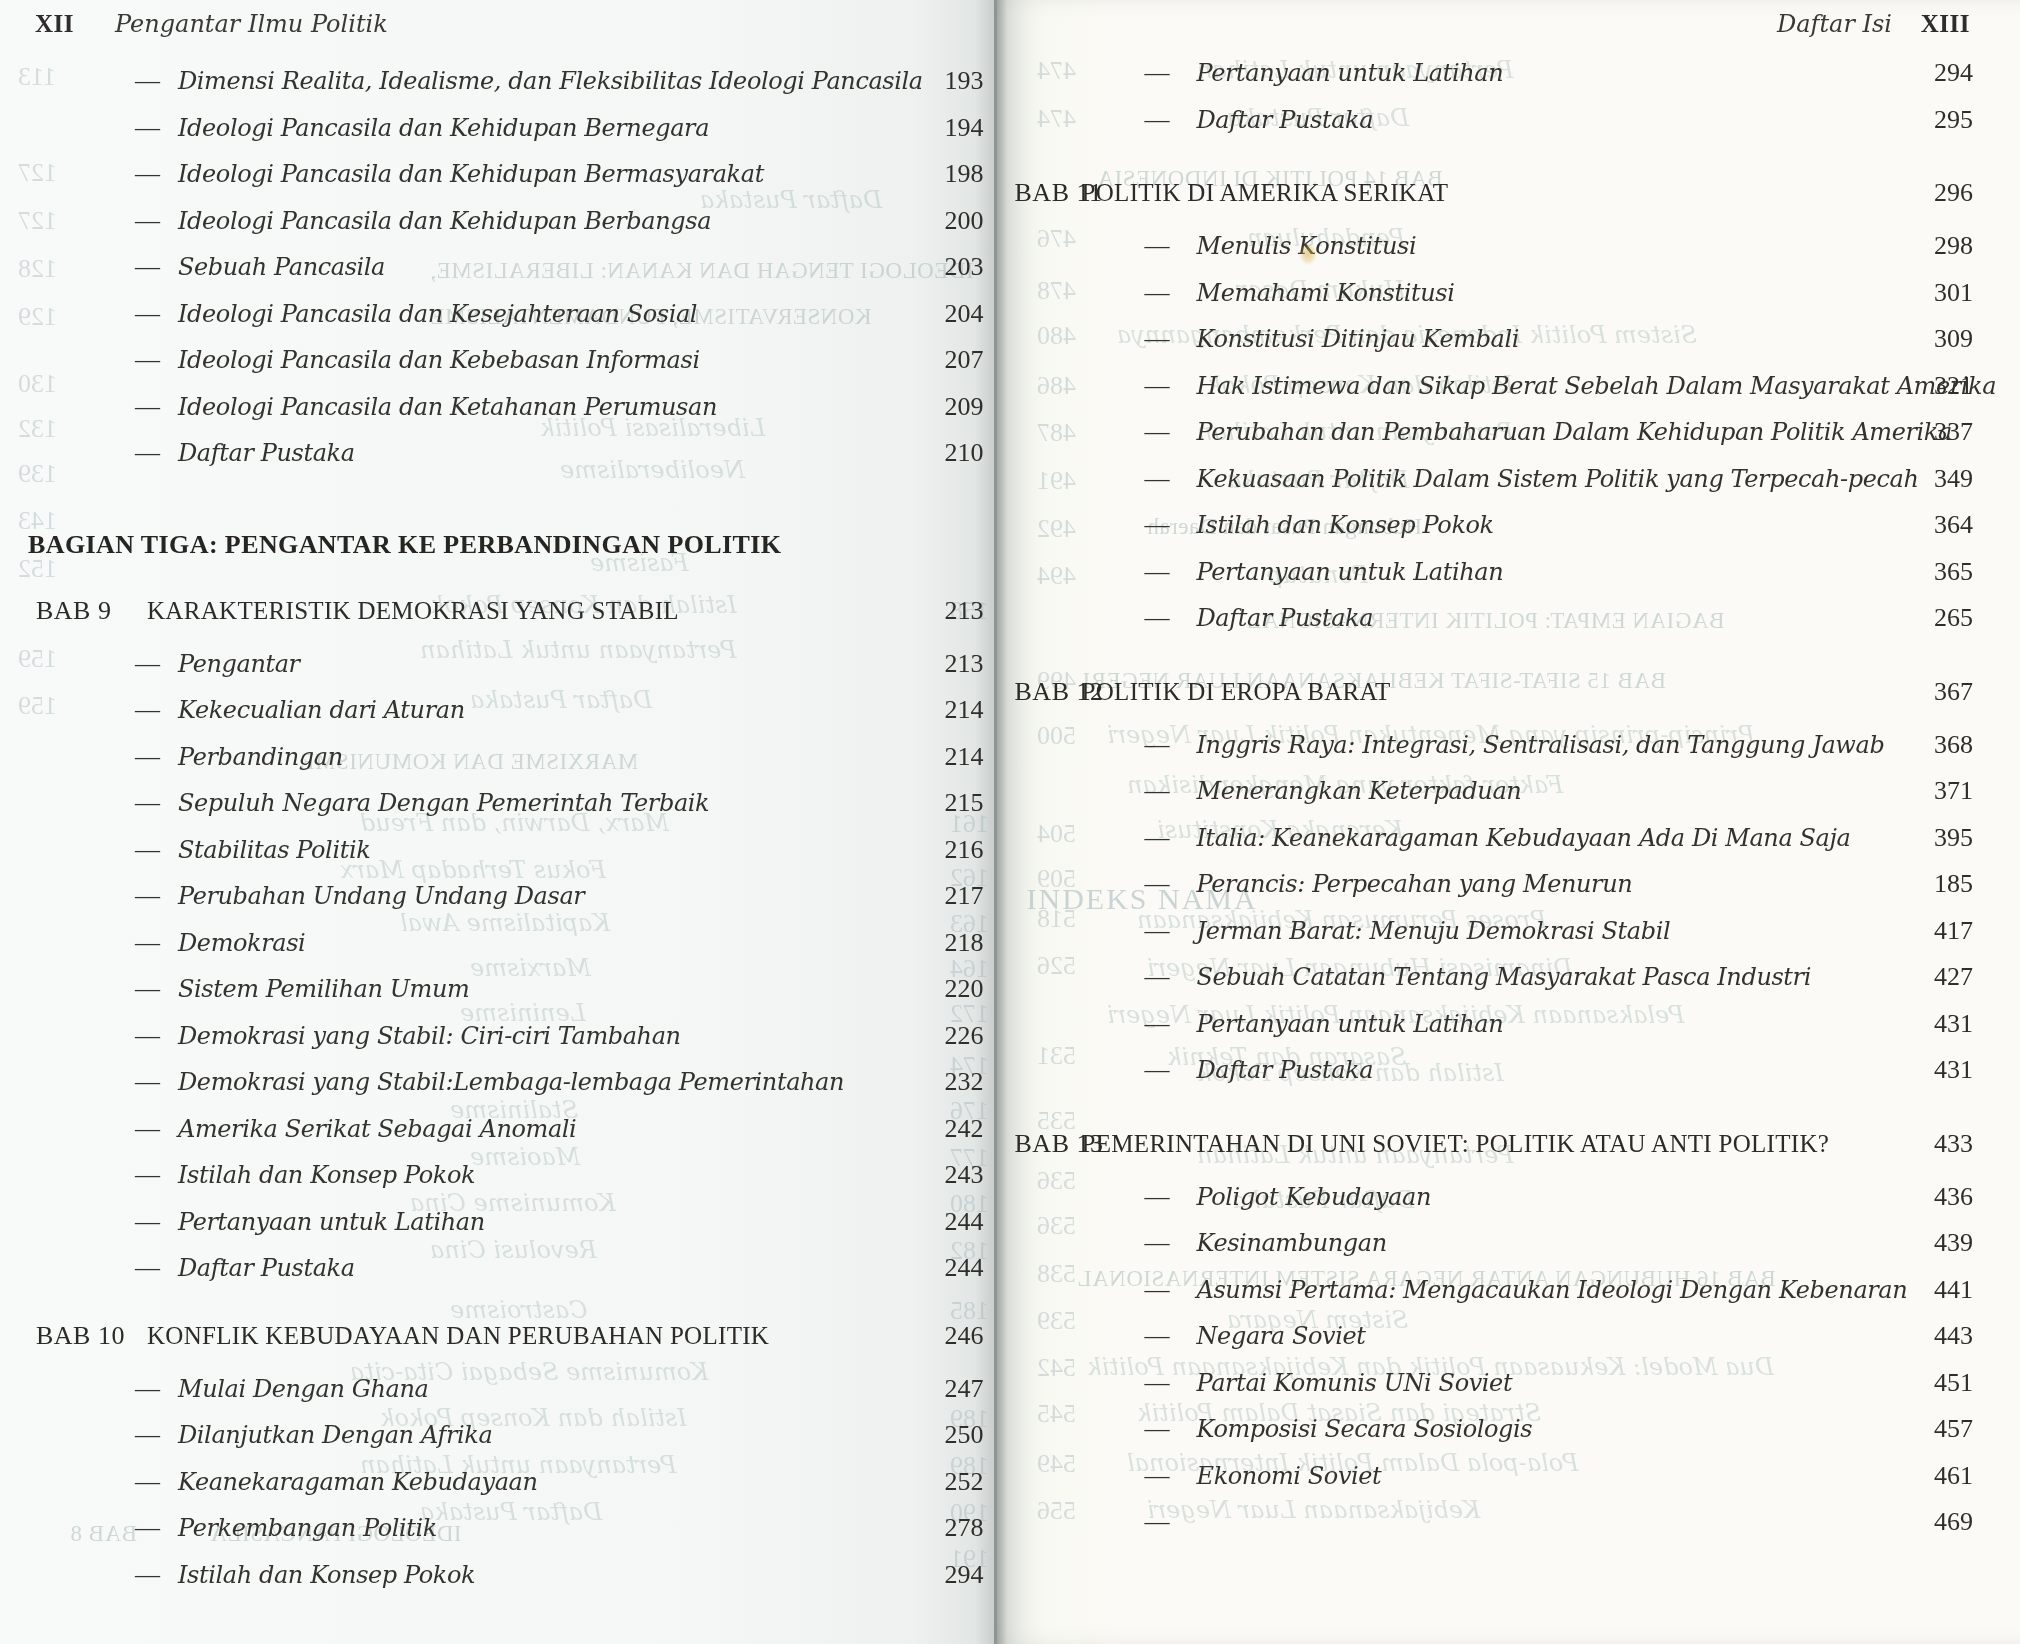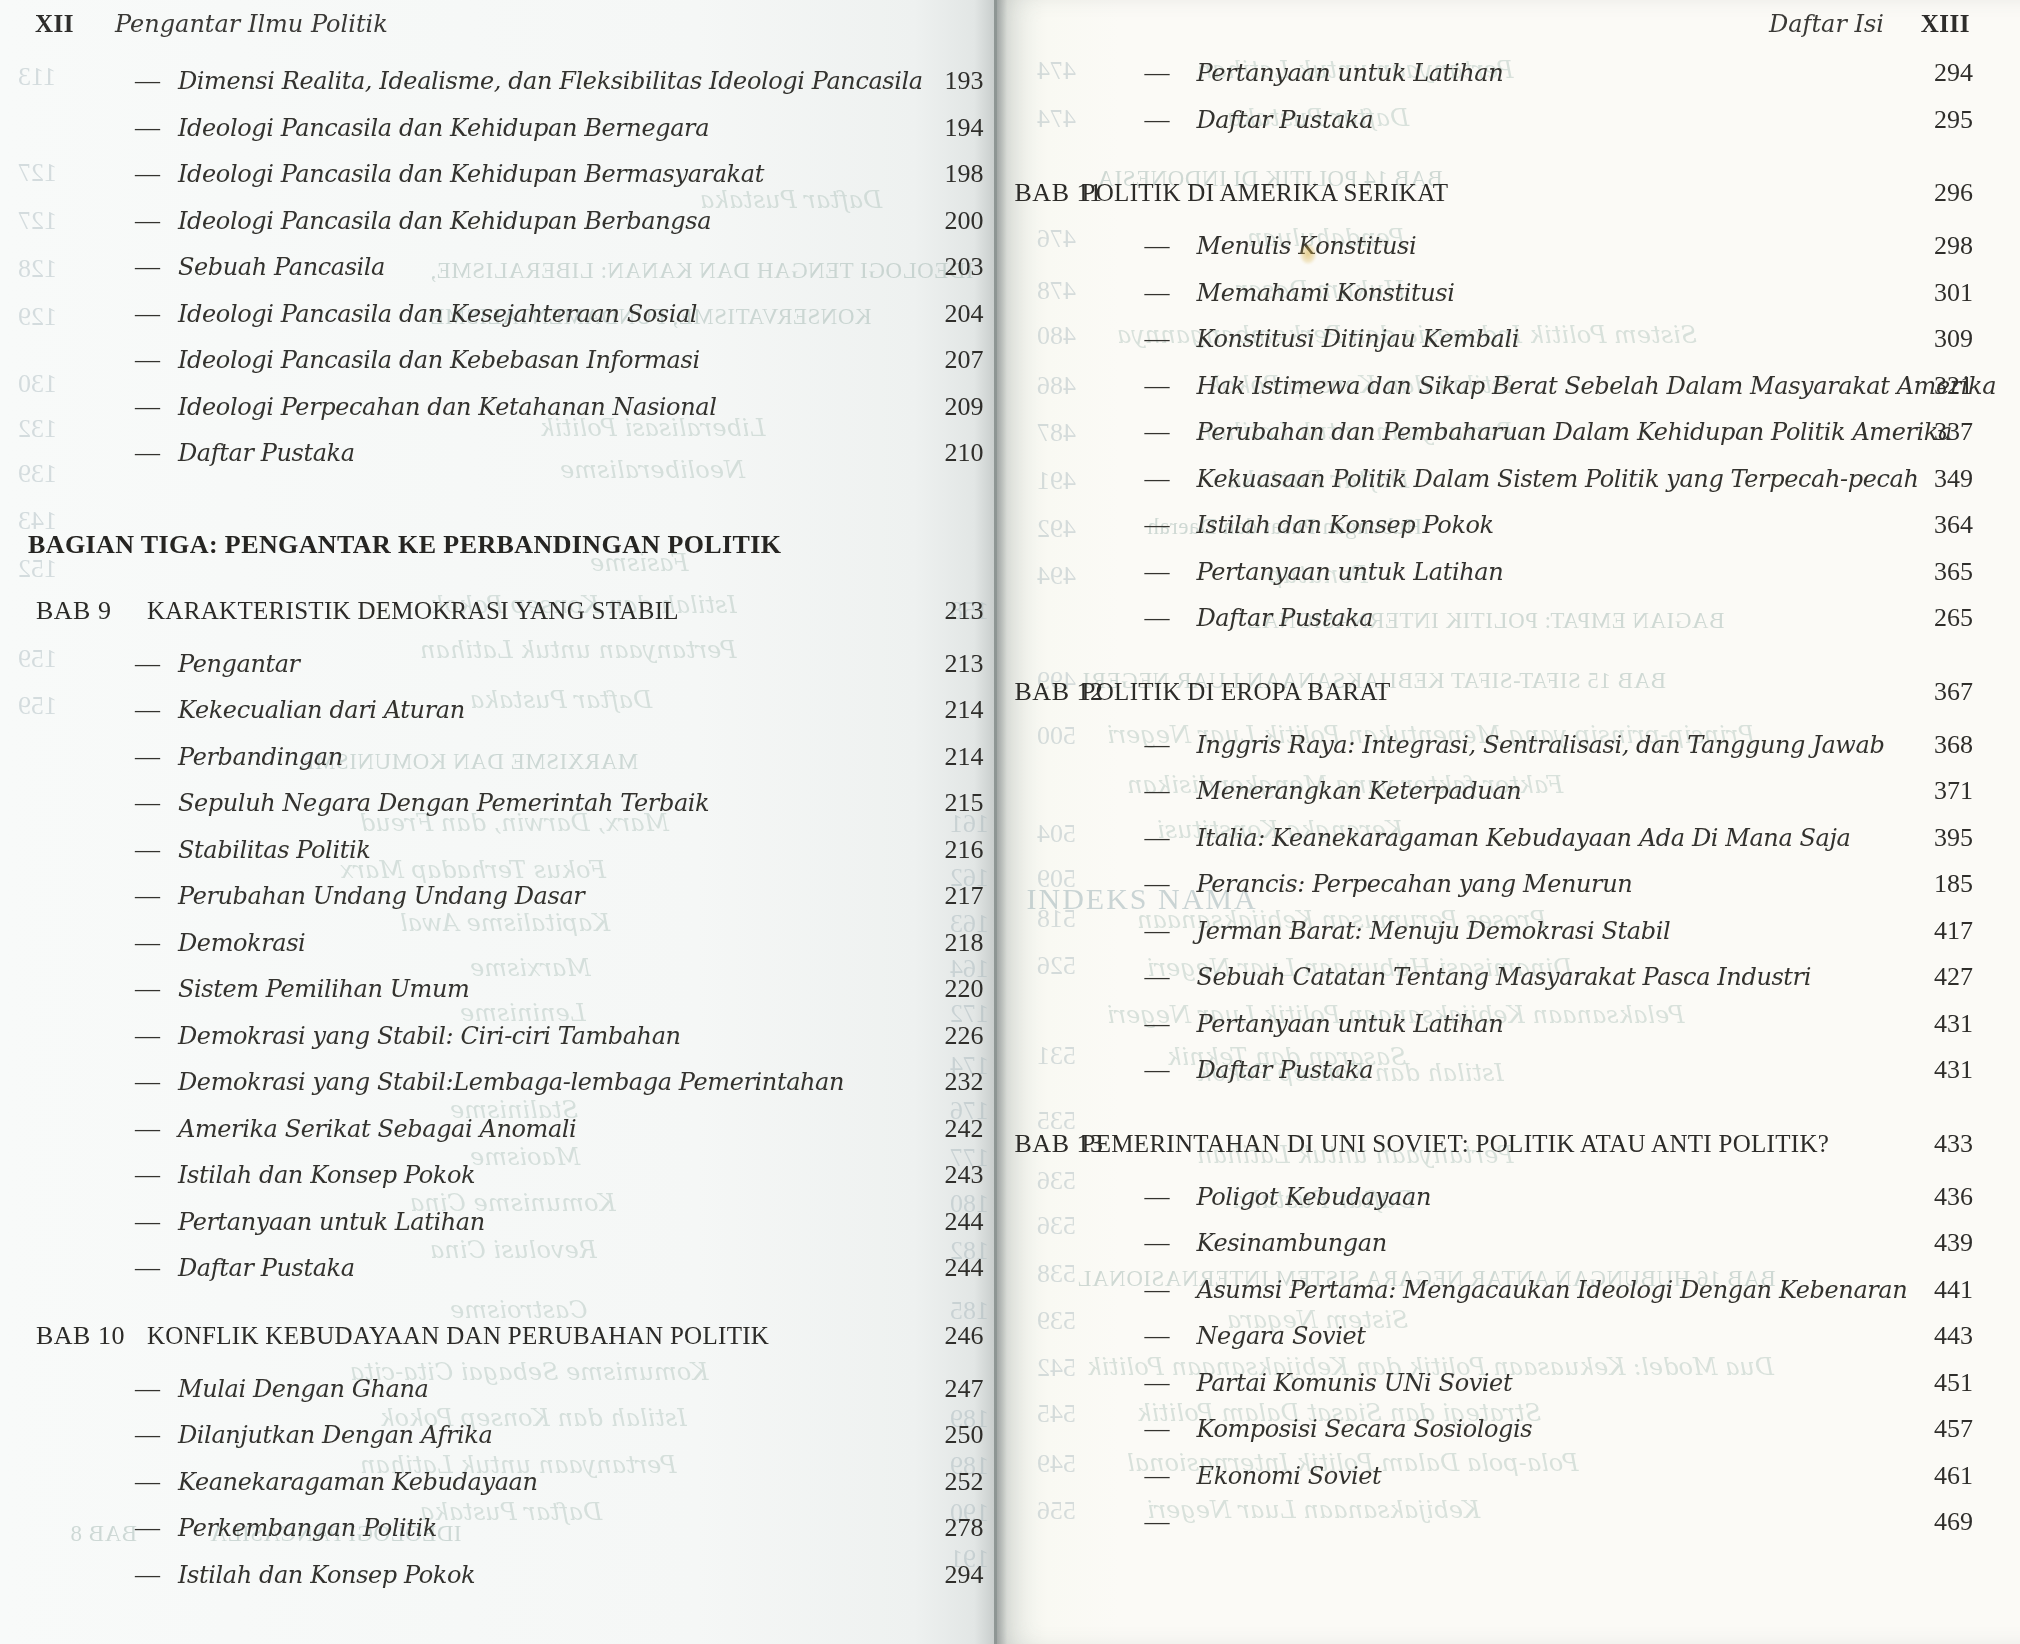--- a/index.html
+++ b/index.html
@@ -21,21 +21,21 @@
     background:linear-gradient(90deg,#b9bdbb 0%,#eef0ea 1%,#f9f9f3 5%,#fbfaf6 12%,#fbfaf6 100%);
     border-left:3px solid #8e9694;
     box-shadow:inset 22px 0 30px -14px rgba(70,80,78,.28);
   }
   
   .pg-header{position:absolute;top:0;left:0;right:0;height:46px;}
   .folio{position:absolute;top:10px;font-weight:bold;font-size:25px;letter-spacing:.5px;}
   .running{position:absolute;top:10px;font-style:italic;font-family:"DejaVu Serif",serif;font-size:24px;color:#3a3936;}
   .page-left .folio{left:35px;}
   .page-left .running{left:115px;}
-  .page-right .running{right:136px;}
+  .page-right .running{right:128px;}
   .page-right .folio{right:50px;}
   
   .toc{position:absolute;left:0;right:0;}
   .page-left .toc{top:58px;}
   .page-right .toc{top:50px;}
   .row{position:relative;}
   .entry-row{height:46.5px;line-height:46.5px;}
   .section-row{margin-top:46px;height:44px;line-height:44px;}
   .chapter-row{margin-top:var(--chmt);height:60px;line-height:60px;}
   .row > span{position:absolute;white-space:nowrap;}
@@ -161,21 +161,21 @@
             <span class="etitle">Ideologi Pancasila dan Kesejahteraan Sosial</span>
             <span class="pnum">204</span>
           </div>
           <div class="row entry-row">
             <span class="dash">—</span>
             <span class="etitle">Ideologi Pancasila dan Kebebasan Informasi</span>
             <span class="pnum">207</span>
           </div>
           <div class="row entry-row">
             <span class="dash">—</span>
-            <span class="etitle">Ideologi Perpecahan dan Ketahanan Nasional</span>
+            <span class="etitle">Ideologi Pancasila dan Ketahanan Perumusan</span>
             <span class="pnum">209</span>
           </div>
           <div class="row entry-row">
             <span class="dash">—</span>
             <span class="etitle">Daftar Pustaka</span>
             <span class="pnum">210</span>
           </div>
         </div>
         <div class="row section-row">
           <span class="stitle">BAGIAN TIGA: PENGANTAR KE PERBANDINGAN POLITIK</span>

